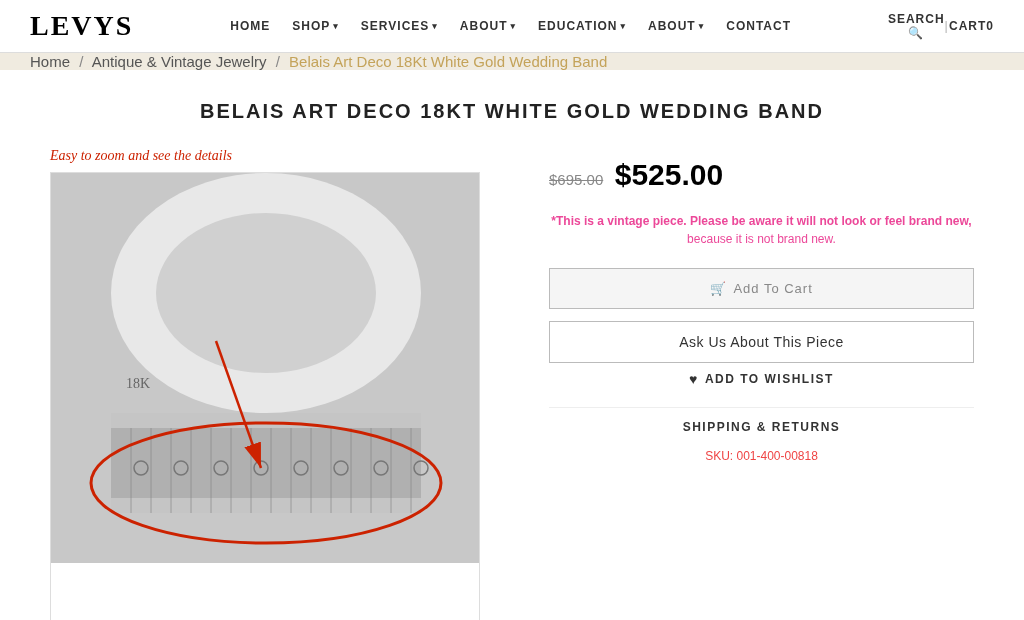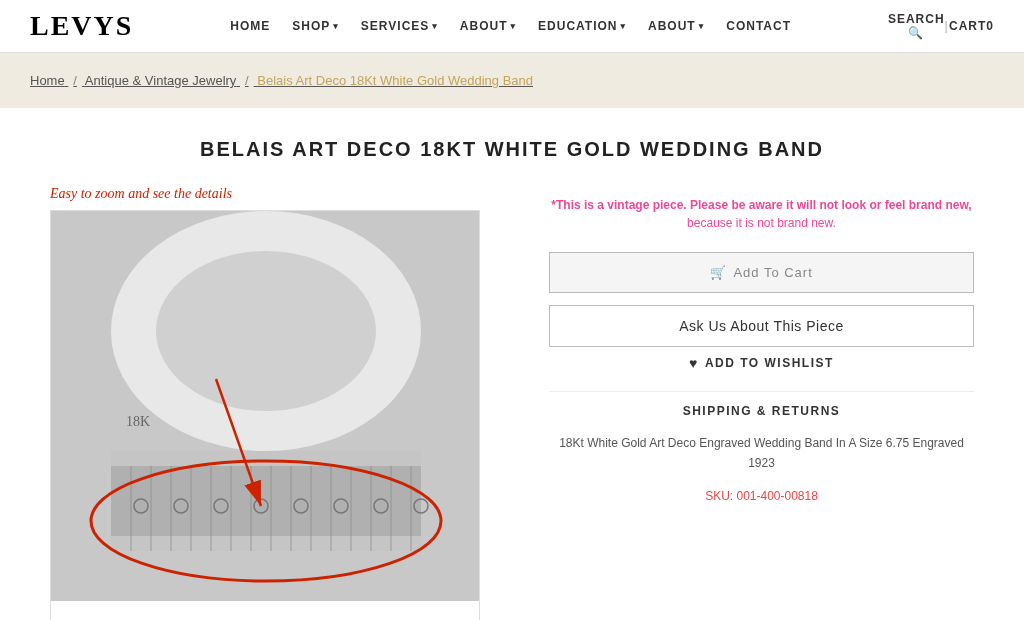--- a/index.html
+++ b/index.html
@@ -11,21 +11,21 @@
     .nav { display: flex; gap: 22px; align-items: center; }
     .nav-item { font-size: 12px; font-family: Arial, sans-serif; font-weight: 600; letter-spacing: 1px; color: #333; text-decoration: none; cursor: pointer; display: flex; align-items: center; gap: 3px; }
     .chevron { font-size: 9px; }
     .header-right { display: flex; align-items: center; gap: 0; font-family: Arial, sans-serif; font-size: 12px; font-weight: 600; letter-spacing: 1px; }
     .header-right .divider { color: #ccc; }
     .search-btn { display: flex; flex-direction: column; align-items: center; cursor: pointer; }
     .cart-btn { display: flex; flex-direction: row; align-items: center; cursor: pointer; }
     .cart-count { font-size: 12px; font-weight: 600; }
 
     
-    .breadcrumb { background: #f0ebe0; padding: 20px 30px; font-family: Arial, sans-serif; font-size: 13px; color: #555; text-decoration: underline; }
+    .breadcrumb { background: #f0ebe0; padding: 0 30px; font-family: Arial, sans-serif; font-size: 15px; color: #555; }
     .breadcrumb a { color: #555; text-decoration: none; }
     .breadcrumb .sep { margin: 0 5px; color: #888; }
     .breadcrumb .current { color: #c4a35a; }
 
     
     .main { padding: 30px 50px; max-width: 1024px; margin: 0 auto; }
     .product-title { text-align: center; font-family: Arial, sans-serif; font-size: 20px; font-weight: 700; letter-spacing: 2px; margin-bottom: 25px; color: #222; }
 
     .product-layout { display: flex; gap: 69px; align-items: flex-start; }
 
@@ -161,38 +161,41 @@
           <defs>
             <marker id="arrowhead" markerWidth="10" markerHeight="7" refX="10" refY="3.5" orient="auto">
               <polygon points="0 0, 10 3.5, 0 7" fill="#cc2200"></polygon>
             </marker>
           </defs>
         </svg>
       </div>
     </div>
 
     <div class="details-panel">
+      <div class="price-area">
+        <span class="original-price">$695.00</span>
+        <span class="sale-price">$525.00</span>
+      </div>
 
       <p class="vintage-note">
         <strong>*This is a vintage piece. Please be aware it will not look or feel brand new,</strong><br>because it is not brand new.
       </p>
 
       <button class="btn-add-to-cart">
         <span>🛒</span>
         <span>Add To Cart</span>
       </button>
 
       <button class="btn-ask">Ask Us About This Piece</button>
 
       <div class="wishlist-area">
         <span class="heart">♥</span>
         <span>ADD TO WISHLIST</span>
       </div>
 
       <div class="shipping-title">SHIPPING &amp; RETURNS</div>
 
-      <p class="product-desc">18Kt White Gold Art Deco Engraved Wedding Band In A Size 6.75 Engraved 1923</p>
 
       <p class="sku">SKU: 001-400-00818</p>
     </div>
 
   </div>
 </div>
 
 </body></html>

